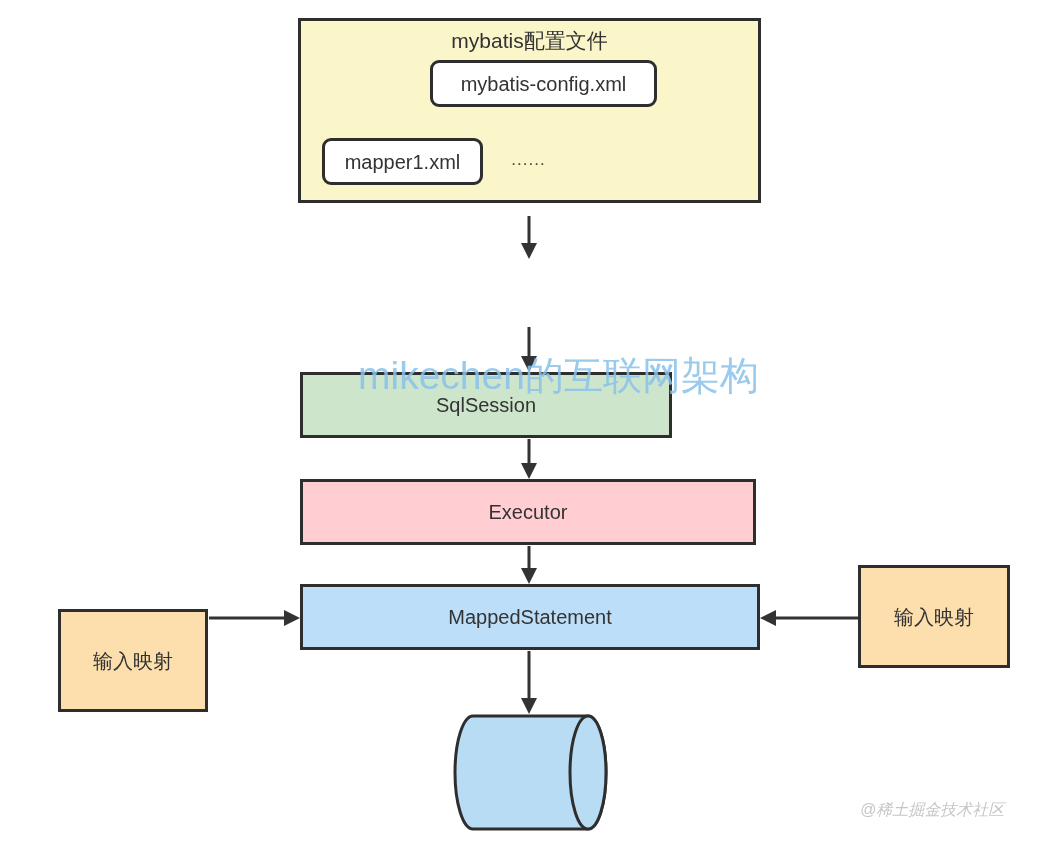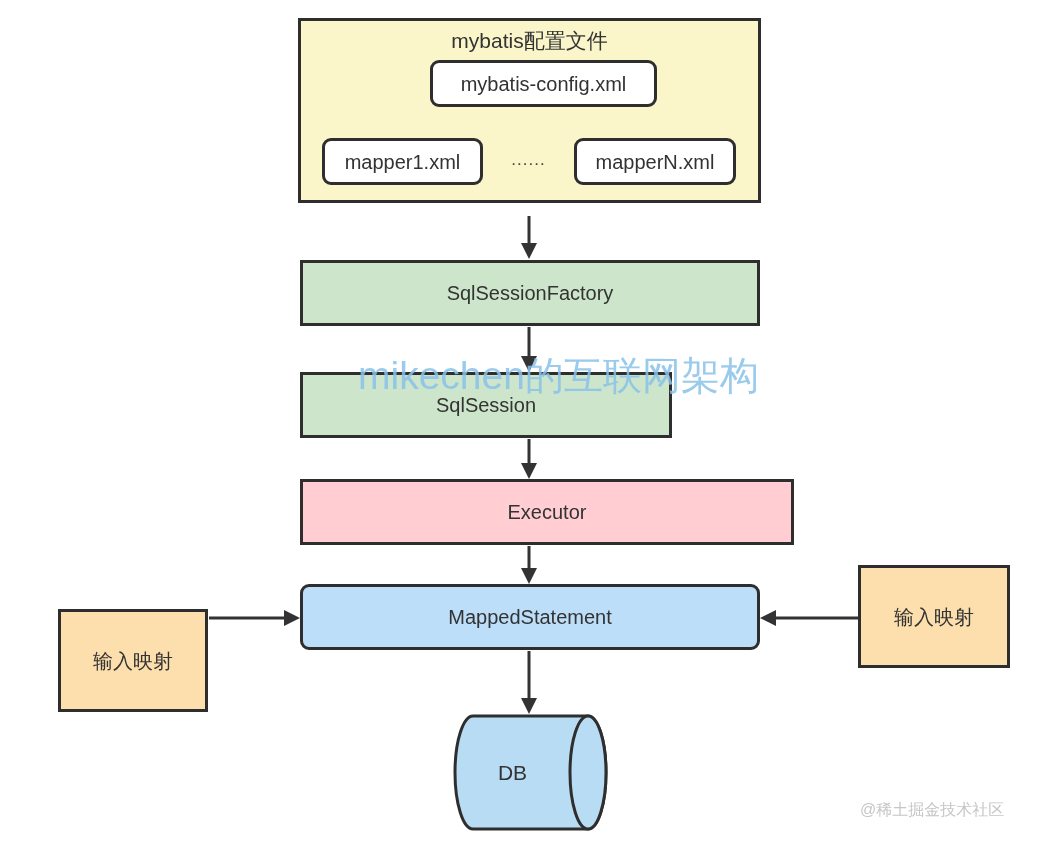--- a/index.html
+++ b/index.html
@@ -43,36 +43,36 @@
   }
   .wb-config{left:129px;top:39px;width:227px;height:47px;}
   .wb-mapper1{left:21px;top:117px;width:161px;height:47px;}
   .wb-mapperN{left:273px;top:117px;width:162px;height:47px;}
   .dots{
     position:absolute;left:182px;top:129px;width:91px;text-align:center;
     font-size:17px;letter-spacing:1px;color:#444;
   }
   .green{background:var(--color-green);left:300px;top:260px;width:460px;height:66px;}
   .green2{background:var(--color-green);left:300px;top:372px;width:372px;height:66px;}
-  .pink{background:var(--color-pink);left:300px;top:479px;width:494px;height:66px;}
-  .bluebox{background:var(--color-blue);left:300px;top:584px;width:460px;height:66px;border-radius:9px;}
+  .pink{background:var(--color-pink);left:300px;top:479px;width:456px;height:66px;}
+  .bluebox{background:var(--color-blue);left:300px;top:584px;width:460px;height:66px;}
   .orange-left{background:var(--color-orange);left:58px;top:565px;width:150px;height:103px;margin-top:44px;}
   .orange-right{background:var(--color-orange);left:858px;top:565px;width:152px;height:103px;}
   .db-label{
     position:absolute;left:455px;top:716px;width:115px;height:113px;
     display:flex;align-items:center;justify-content:center;font-size:21px;
   }
   .watermark-center{
     position:absolute;left:358px;top:349px;white-space:nowrap;
     font-size:39px;font-weight:normal;color:var(--color-watermark_blue);
     opacity:0.85;letter-spacing:0px;
   }
   .watermark-corner{
     position:absolute;left:860px;top:800px;white-space:nowrap;
-    font-size:16px;color:var(--color-watermark_gray);
+    font-size:16px;color:var(--color-watermark_gray);font-style:italic;
   }
 </style>
 </head>
 <body>
 
 <div class="stage">
 
   <svg class="connectors" viewBox="0 0 1047 844" aria-hidden="true">
 
     <g>
@@ -118,28 +118,22 @@
 
   <div class="node group">
     <div class="group-title">mybatis配置文件</div>
     <div class="white-box wb-config">
       <span>mybatis-config.xml</span>
     </div>
     <div class="white-box wb-mapper1">
       <span>mapper1.xml</span>
     </div>
     <div class="dots">......</div>
-    <div class="white-box wb-mapperN">
-      <span>mapperN.xml</span>
-    </div>
   </div>
 
-  <div class="node green">
-    <span>SqlSessionFactory</span>
-  </div>
 
   <div class="node green2">
     <span>SqlSession</span>
   </div>
 
   <div class="node pink">
     <span>Executor</span>
   </div>
 
   <div class="node bluebox">
@@ -147,20 +141,17 @@
   </div>
 
   <div class="node orange-left">
     <span>输入映射</span>
   </div>
 
   <div class="node orange-right">
     <span>输入映射</span>
   </div>
 
-  <div class="db-label">
-    <span>DB</span>
-  </div>
 
   <div class="watermark-center">mikechen的互联网架构</div>
   <div class="watermark-corner">@稀土掘金技术社区</div>
 
 </div>
 
 </body></html>

